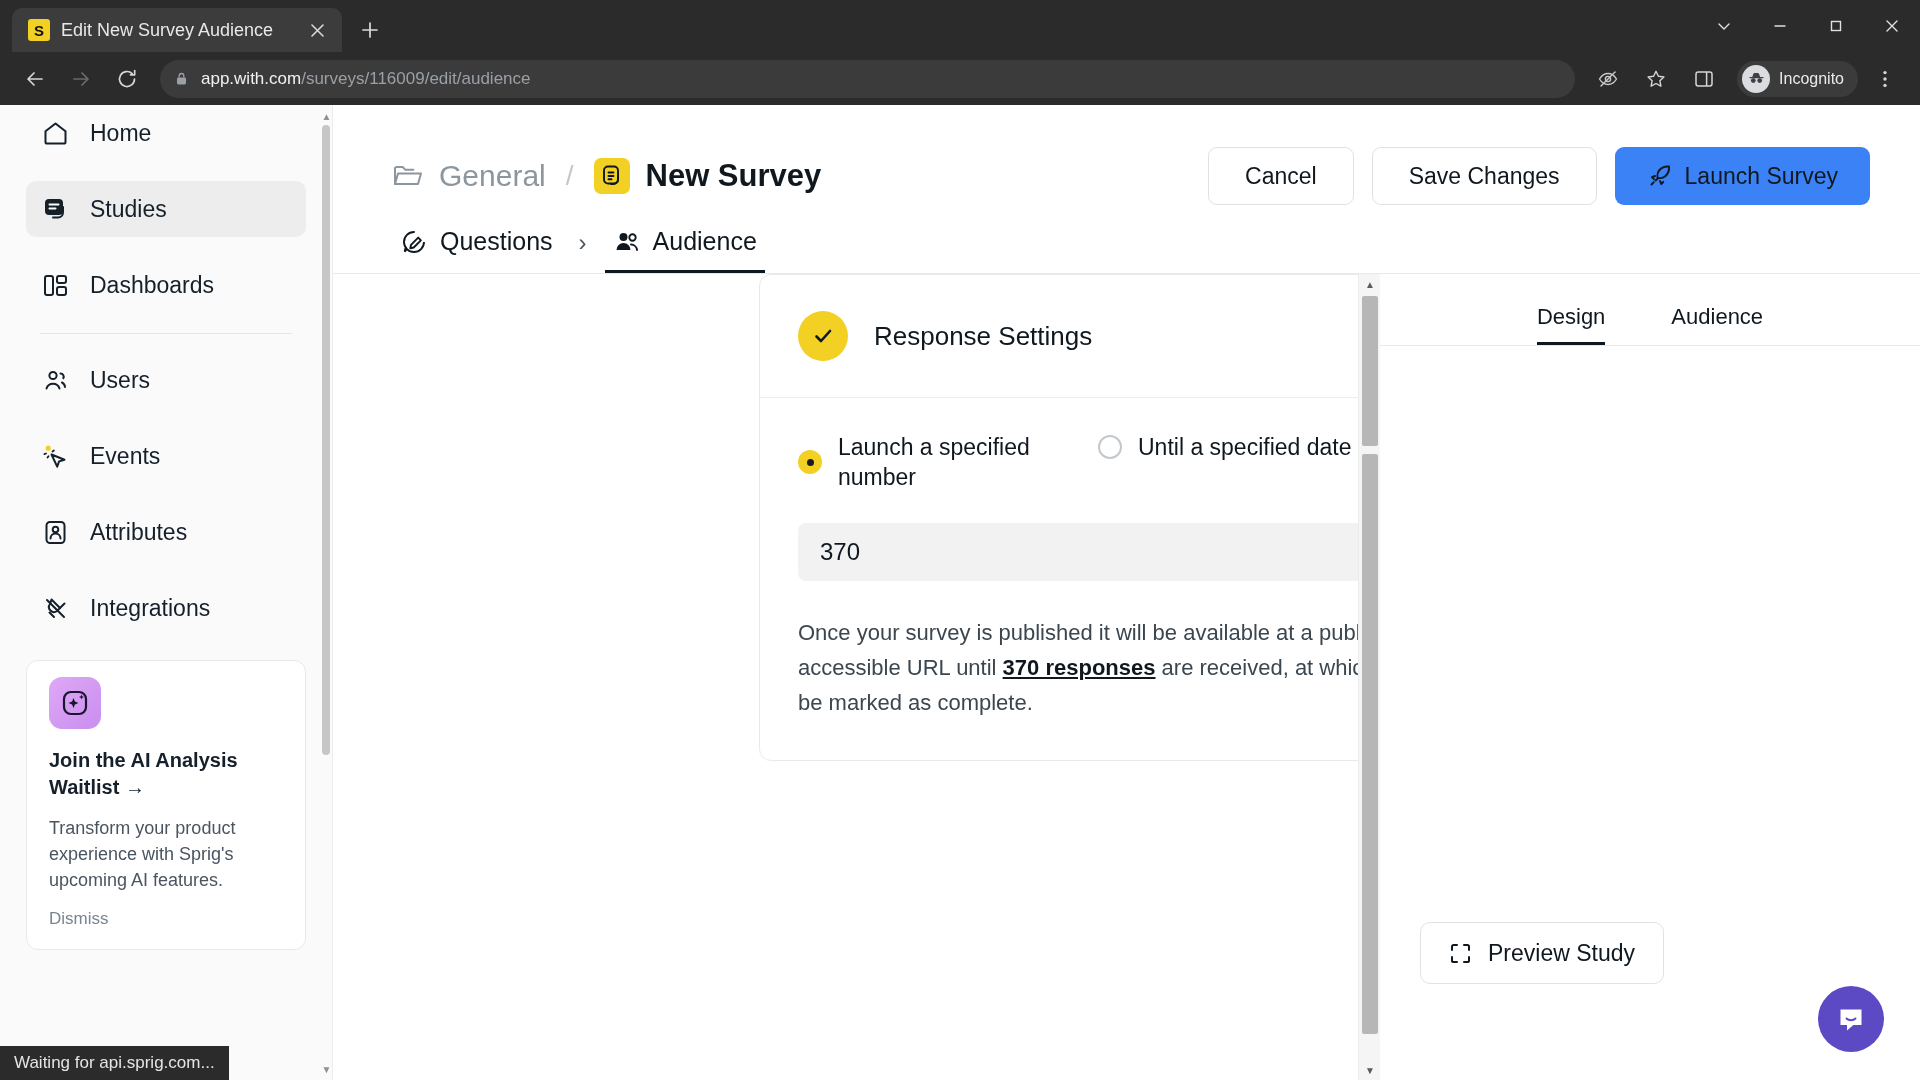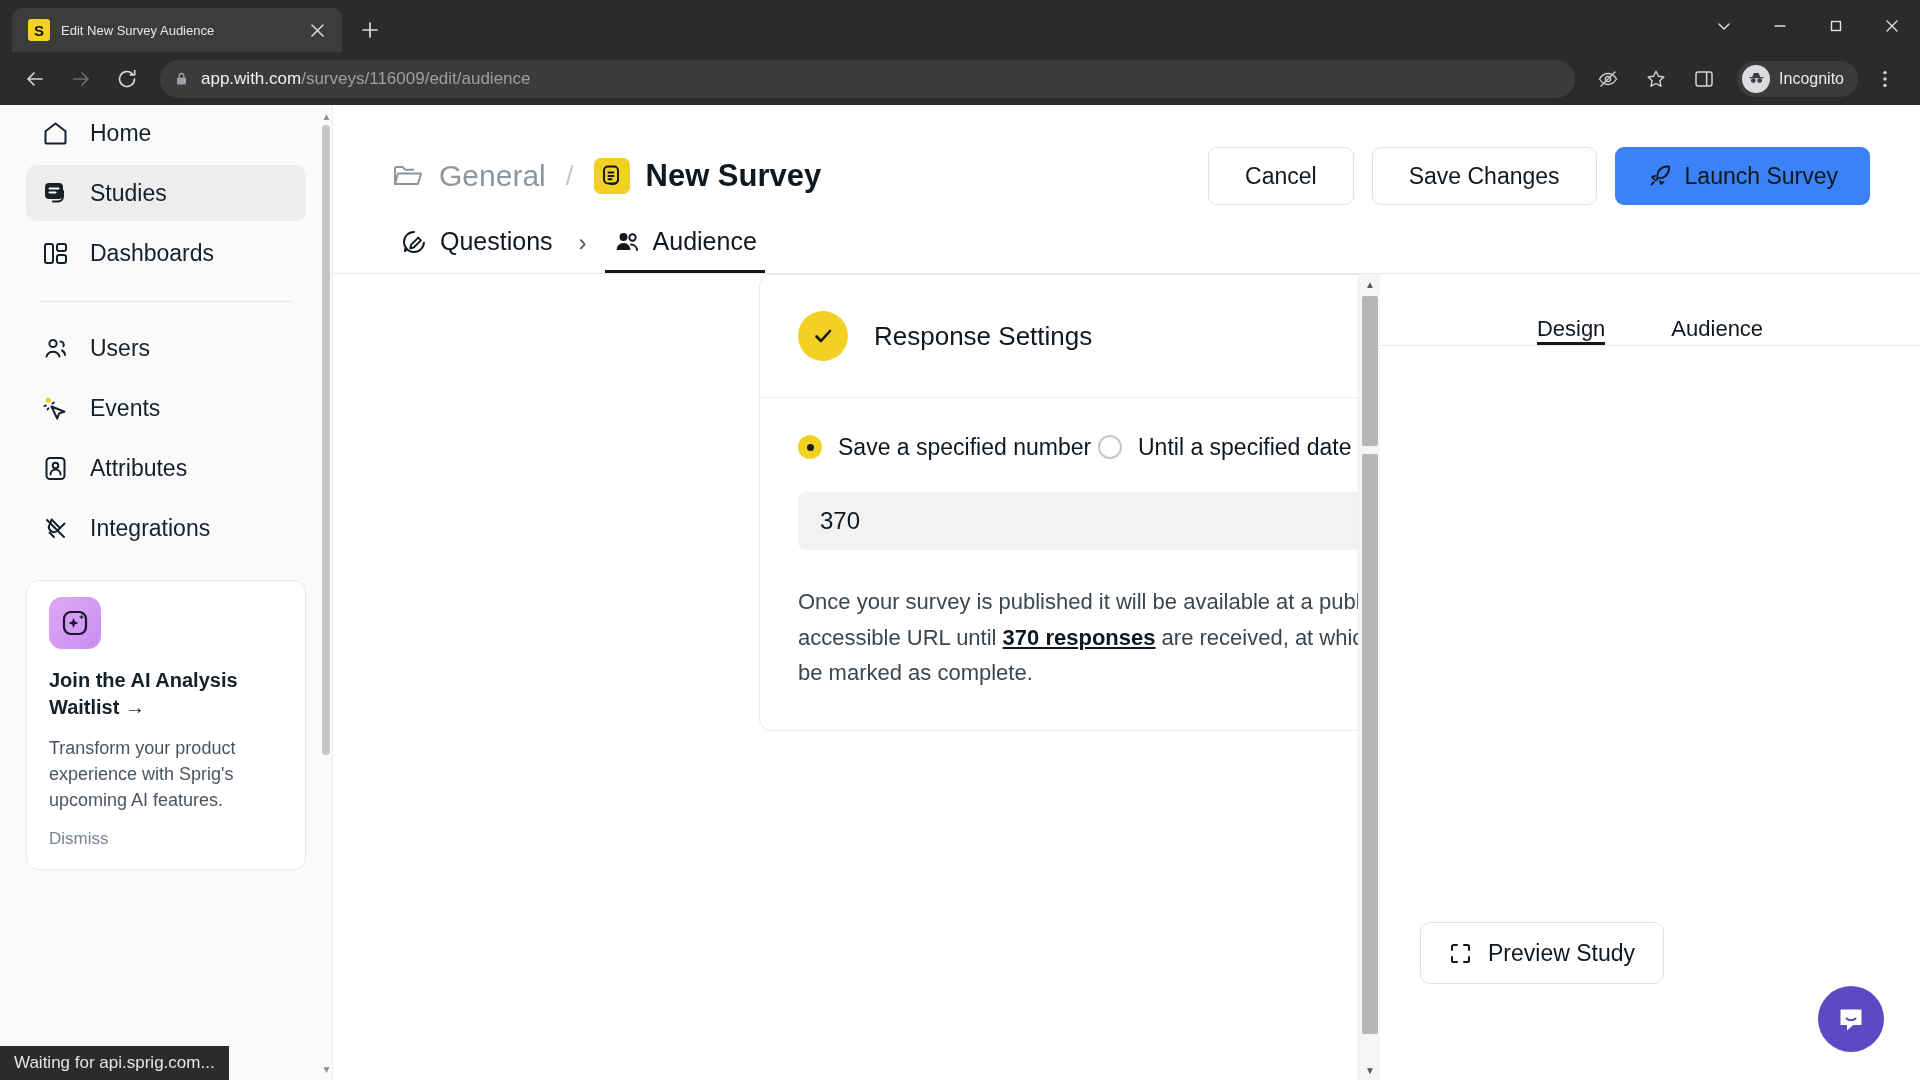--- a/index.html
+++ b/index.html
@@ -25,21 +25,21 @@
     padding: 0 12px 0 16px;
     position: relative;
   }
   .tab-favicon {
     width: 22px; height: 22px; background: #F2D024; border-radius: 3px;
     display: flex; align-items: center; justify-content: center;
     font-size: 15px; font-weight: bold; color: #111; flex: none;
     font-family: "Liberation Sans", sans-serif;
   }
   .tab-title {
-    flex: 1; color: #e8e8e8; font-size: 13px; white-space: nowrap;
+    flex: 1; color: #e8e8e8; font-size: 18px; white-space: nowrap;
     overflow: hidden; text-overflow: ellipsis;
   }
   .tab-close {
     width: 26px; height: 26px; border-radius: 50%;
     display: flex; align-items: center; justify-content: center;
     color: #d8d8d8; font-size: 17px; flex: none;
   }
   .newtab {
     width: 36px; height: 36px; margin-left: 10px; margin-bottom: 4px;
     display: flex; align-items: center; justify-content: center;
@@ -91,21 +91,21 @@
     width: 333px; flex: none; background: #FAFAFA;
     border-right: 1px solid #ececec;
     display: flex; flex-direction: column; position: relative;
   }
   .sb-head {
     display: flex; align-items: center; justify-content: space-between;
     padding: 38px 36px 28px 34px;
   }
   .sb-logo { font-size: 38px; font-weight: 700; color: #111820; letter-spacing: -0.5px; }
   .sb-collapse { color: #1d2730; display: flex; align-items: center; }
-  .sb-nav { padding: 0 26px; display: flex; flex-direction: column; gap: 4px; }
+  .sb-nav { padding: 0 26px; display: flex; flex-direction: column; gap: 20px; }
   .sb-item {
     display: flex; align-items: center; gap: 20px;
     height: 56px; padding: 0 14px; border-radius: 10px;
     color: #15202b; font-size: 23px;
   }
   .sb-item.active { background: #EDEDED; }
   .sb-icon { width: 30px; height: 30px; display: flex; align-items: center; justify-content: center; flex: none; }
   .sb-divider { height: 1px; background: #e6e6e6; margin: 20px 40px 18px 40px; }
   .promo {
     margin: 24px 26px 0 26px; background: #fff;
@@ -220,21 +220,21 @@
   
   .preview-panel {
     width: 540px; flex: none; background: #fff; display: flex; flex-direction: column;
     position: relative;
   }
   .preview-tabs {
     display: flex; align-items: flex-end; justify-content: center; gap: 66px;
     height: 72px; border-bottom: 1px solid #e9e9e9;
   }
   .ptab2 {
-    font-size: 22px; color: #10181f; 
+    font-size: 22px; color: #10181f; padding-bottom: 12px;
     border-bottom: 3px solid transparent;
   }
   .ptab2.active { border-bottom-color: #10181f; }
   .preview-stage { flex: 1; position: relative; }
   .preview-study-btn {
     position: absolute; left: 40px; bottom: 96px;
     height: 62px; background: #fff; border: 1px solid #e0e3e6; border-radius: 10px;
     display: flex; align-items: center; gap: 16px; padding: 0 28px;
     font-size: 23px; color: #10181f;
   }
@@ -543,21 +543,21 @@
                     </svg>
                 </span>
                 <span class="card-head-title">Response Settings</span>
               </div>
               <div class="card-rule"></div>
               <div class="card-body">
 
                 <div class="radio-row">
                   <div class="radio-opt w1">
                     <span class="radio-dot checked"></span>
-                    <span class="radio-label">Save a specified number</span>
+                    <span class="radio-label">Launch a specified number</span>
                   </div>
                   <div class="radio-opt w2">
                     <span class="radio-dot empty"></span>
                     <span class="radio-label">Until a specified date</span>
                   </div>
                   <div class="radio-opt" style="align-items:center;">
                     <span class="radio-dot disabled"></span>
 
                   </div>
                 </div>

